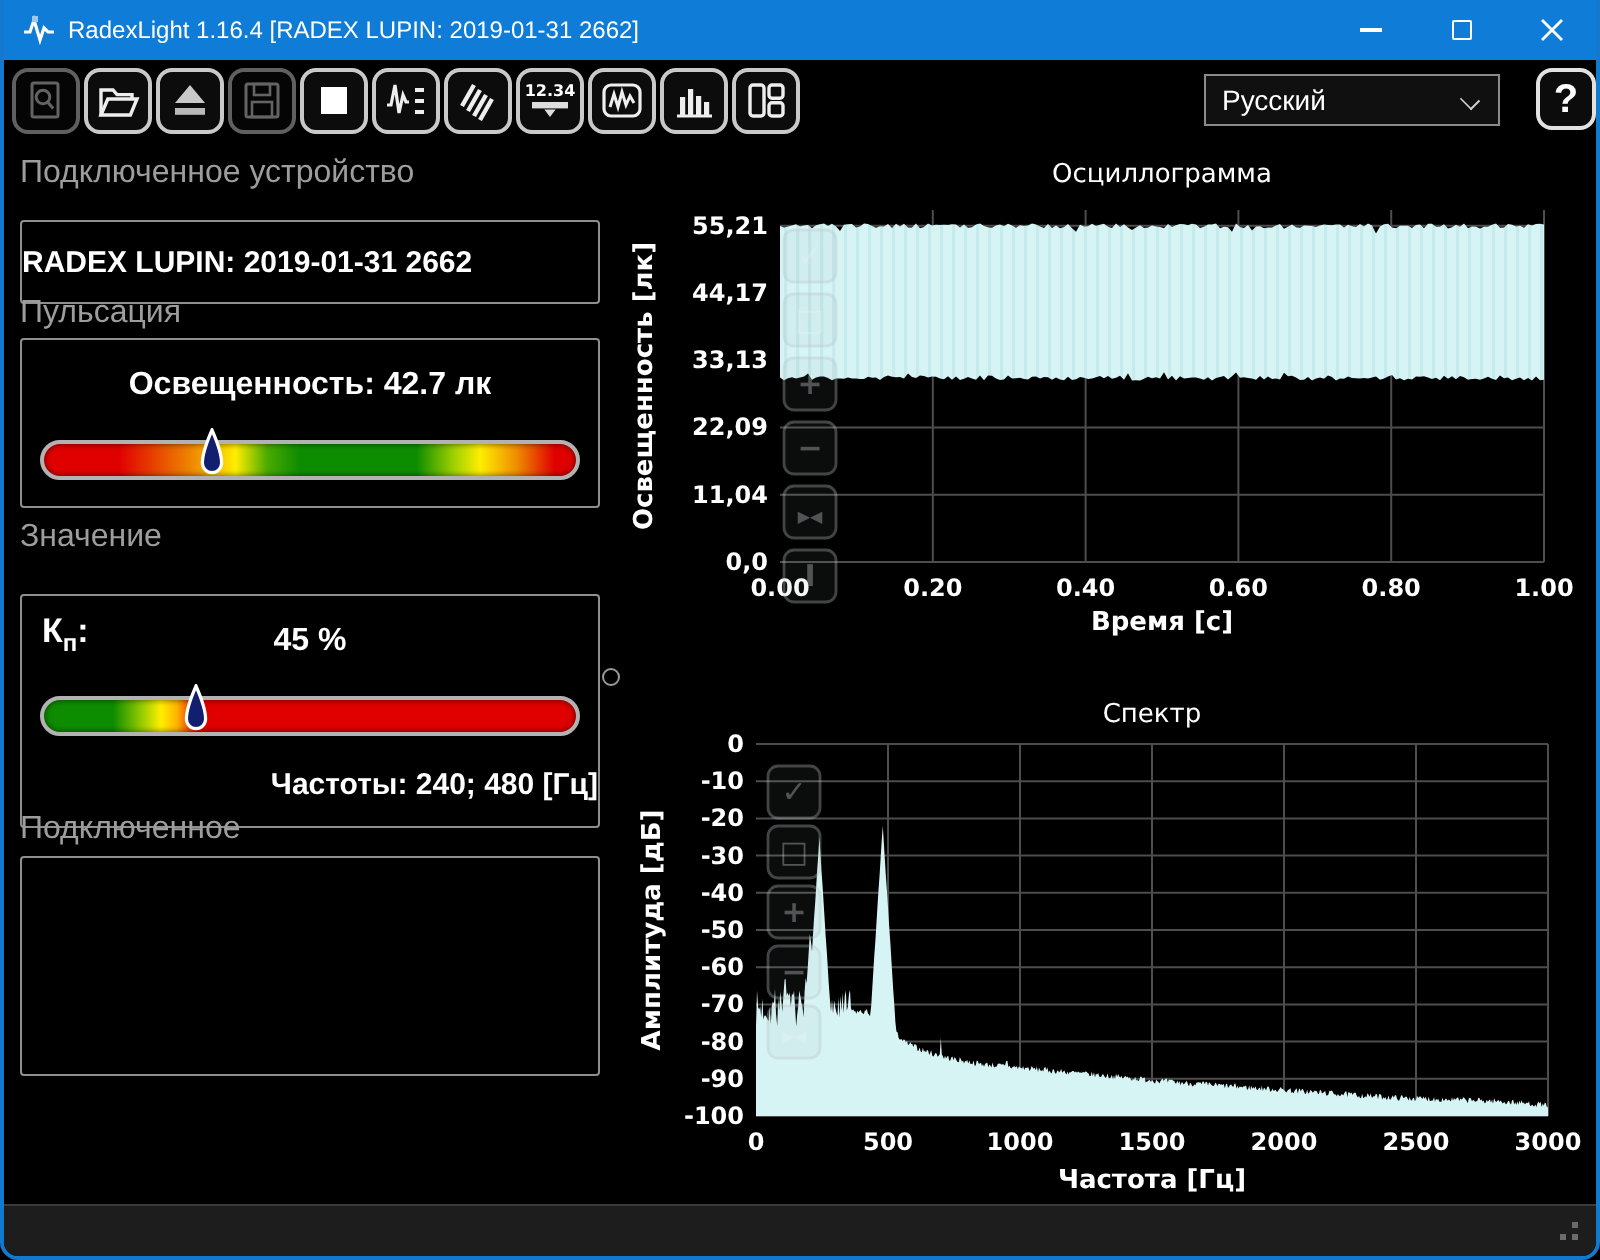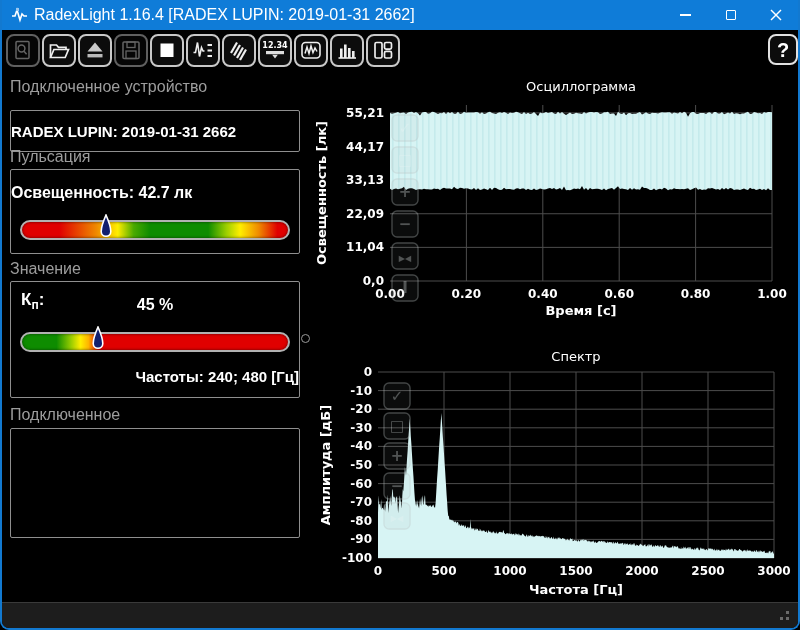--- a/index.html
+++ b/index.html
@@ -1,43 +1,43 @@
 <!DOCTYPE html>
 <html><head>
 <meta charset="utf-8">
 <style>
   *{box-sizing:border-box;margin:0;padding:0}
   html,body{width:800px;height:630px;background:#000;font-family:"Liberation Sans",sans-serif;overflow:hidden}
   #app{position:relative;width:800px;height:630px;background:#000;border:2px solid #1279d0;border-top:none;border-radius:0 0 9px 9px;overflow:hidden}
   
   #titlebar{position:absolute;left:0;top:0;width:100%;height:30px;background:#0f7cd8;display:flex;align-items:center}
-  #titlebar .title{color:#fff;font-size:16px;margin-left:6px}
+  #titlebar .title{color:#fff;font-size:12px;margin-left:6px}
   #app-icon{margin-left:9px;width:17px;height:17px}
   .wincontrols{position:absolute;right:0;top:0;height:30px;display:flex}
   .winbtn{width:45px;height:30px;display:flex;align-items:center;justify-content:center;background:transparent;border:none;cursor:default}
   .glyph-min{width:11px;height:1.5px;background:#fff}
   .glyph-max{width:10px;height:10px;border:1.2px solid #fff;border-radius:1px}
   
   .tb{position:absolute;top:34px;width:34px;height:33px;background:#0c0c0c;border:2px solid #c9c9c9;border-radius:8px;display:flex;align-items:center;justify-content:center;padding:0}
   .tb.dim{opacity:.48}
   .tb svg{display:block}
   #lang-select{position:absolute;left:600px;top:37px;width:148px;height:26px;background:#101010;border:1px solid #8a8a8a;display:flex;align-items:center;color:#fff;font-size:14px;padding:0 8px}
   #lang-select .chev{position:absolute;right:10px;top:8px;width:8px;height:8px;border-right:1.6px solid #cfcfcf;border-bottom:1.6px solid #cfcfcf;transform:rotate(45deg) scale(1,.8)}
   #help-btn{position:absolute;left:766px;top:34px;width:30px;height:31px;background:#0c0c0c;border:2px solid #e2e2e2;border-radius:8px;color:#fff;font-size:20px;font-weight:bold;line-height:26px;text-align:center}
   
   .sec-hdr{position:absolute;left:8px;color:#9d9d9d;font-size:16px}
   .panel-box{position:absolute;left:8px;width:290px;background:#000;border:1px solid #8f8f8f;border-radius:2px}
   #device-box{top:110px;height:42px;display:flex;align-items:center;justify-content:flex-start}
   #device-box span{color:#fff;font-weight:bold;font-size:15px}
   #value-box{top:169px;height:85px}
-  .reading{position:absolute;left:0;right:0;top:14px;text-align:left;color:#fff;font-weight:bold;font-size:16px}
+  .reading{position:absolute;left:0;right:0;top:14px;text-align:center;color:#fff;font-weight:bold;font-size:16px}
   .gbar-wrap{position:absolute;left:9px;right:9px;top:48px;height:24px}
   .gbar{position:absolute;left:0;right:0;top:2px;height:20px;border:2px solid #b2b2b2;border-radius:10px;box-shadow:inset 0 0 3px rgba(0,0,0,.6)}
   .gmarker{position:absolute;top:-4px;width:14px;height:26px}
-  #pulse-box{top:281px;height:117px}
+  #pulse-box{top:297px;height:117px}
   #kp-label{position:absolute;left:10px;top:8px;color:#fff;font-weight:bold;font-size:17px}
   #kp-label sub{font-size:12px}
   #kp-value{position:absolute;left:0;right:0;top:14px;text-align:center;color:#fff;font-weight:bold;font-size:16px}
   #pulse-box .gbar-wrap{top:48px}
   #freq-text{position:absolute;left:0;right:0;top:86px;text-align:right;color:#fff;font-weight:bold;font-size:15px}
   #comments-box{top:428px;height:110px;color:#fff;font-size:13px;padding:4px}
   #splitter-ring{position:absolute;left:299px;top:334px;width:9px;height:9px;border:1.6px solid #9a9a9a;border-radius:50%}
   
   svg text.tick{font:700 12px "DejaVu Sans",sans-serif}
   svg text.ctitle{font:13px "DejaVu Sans",sans-serif}
@@ -145,20 +145,24 @@
     </svg>
   </button>
   <button class="tb" style="left:364px">
     <svg width="24" height="23" viewBox="0 0 24 23">
       <rect x="4" y="3.5" width="7" height="15.5" rx="1.5" fill="none" stroke="#eee" stroke-width="1.7"></rect>
       <rect x="13.5" y="3.5" width="7" height="6.6" rx="1.5" fill="none" stroke="#eee" stroke-width="1.7"></rect>
       <rect x="13.5" y="12.4" width="7" height="6.6" rx="1.5" fill="none" stroke="#eee" stroke-width="1.7"></rect>
     </svg>
   </button>
 
+  <div id="lang-select">
+    <span>Русский</span>
+    <span class="chev"></span>
+  </div>
   <button id="help-btn">?</button>
 
   <div class="sec-hdr" style="top:78px">Подключенное устройство</div>
   <div class="panel-box" id="device-box">
     <span>RADEX LUPIN: 2019-01-31 2662</span>
   </div>
 
   <div class="sec-hdr" style="top:148px">Пульсация</div>
   <div class="panel-box" id="value-box">
     <div class="reading">Освещенность: 42.7 лк</div>

